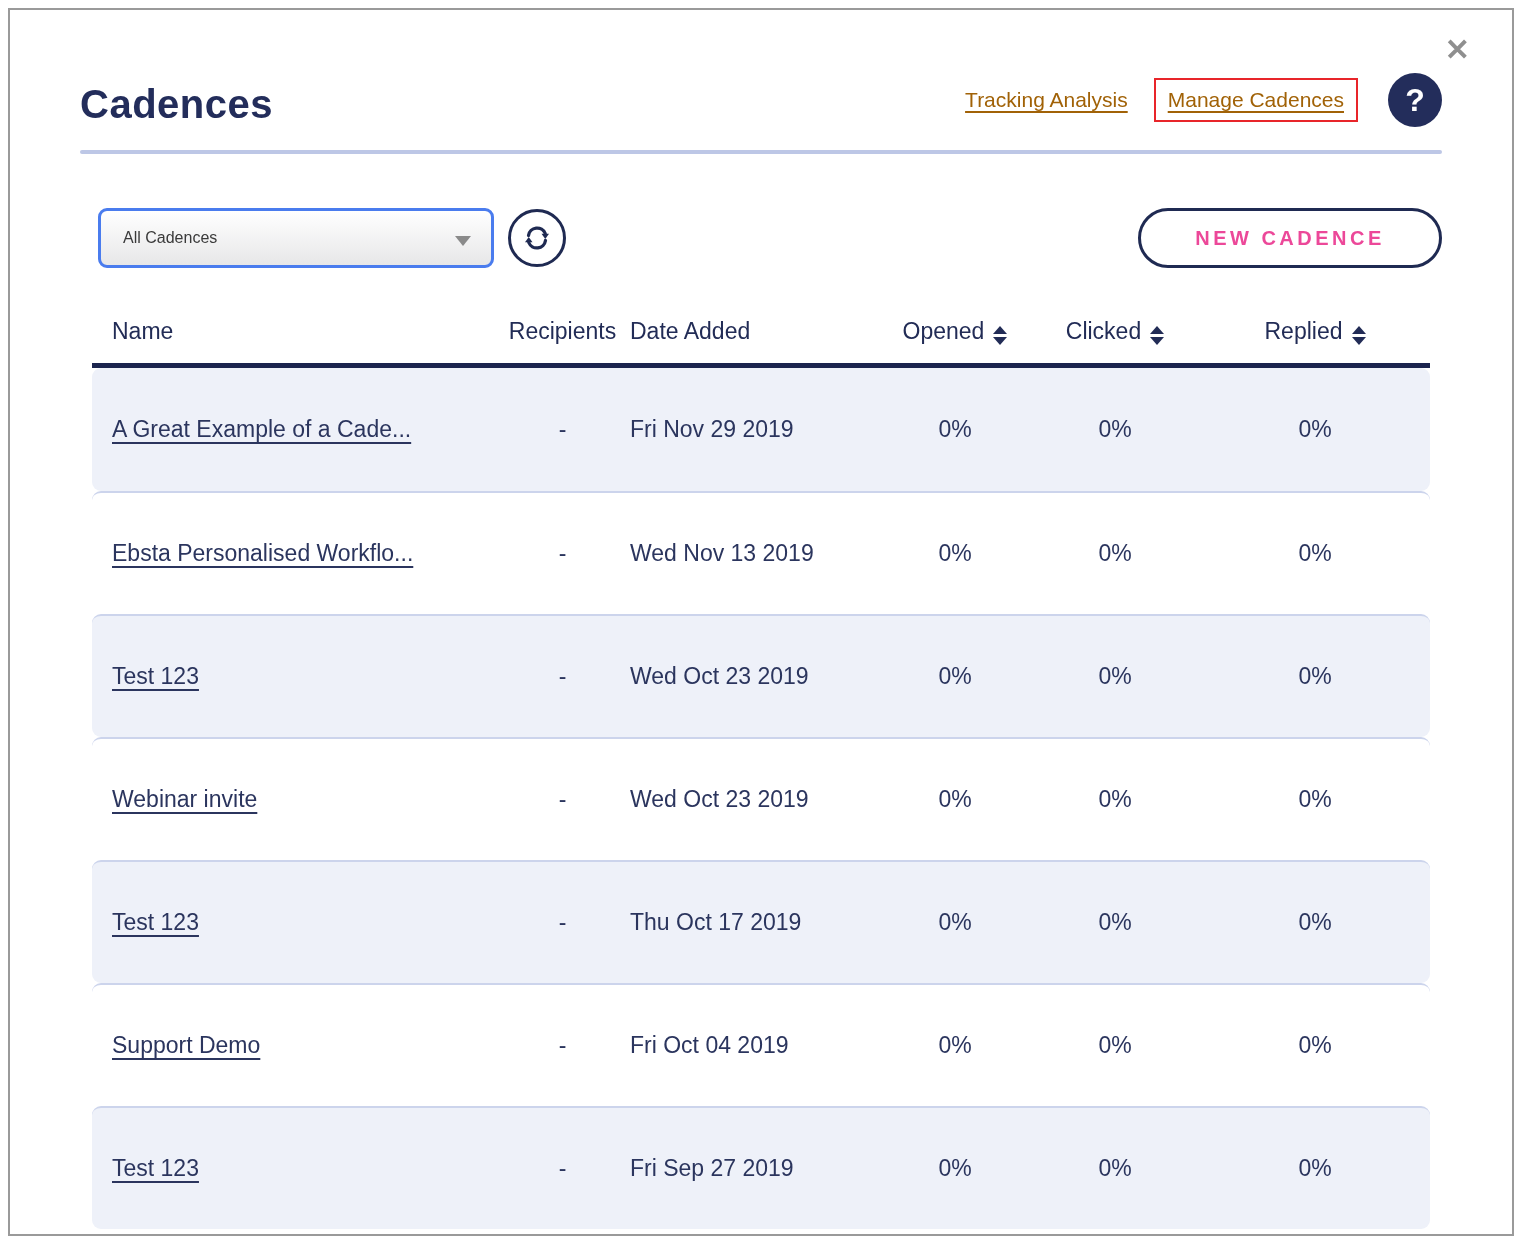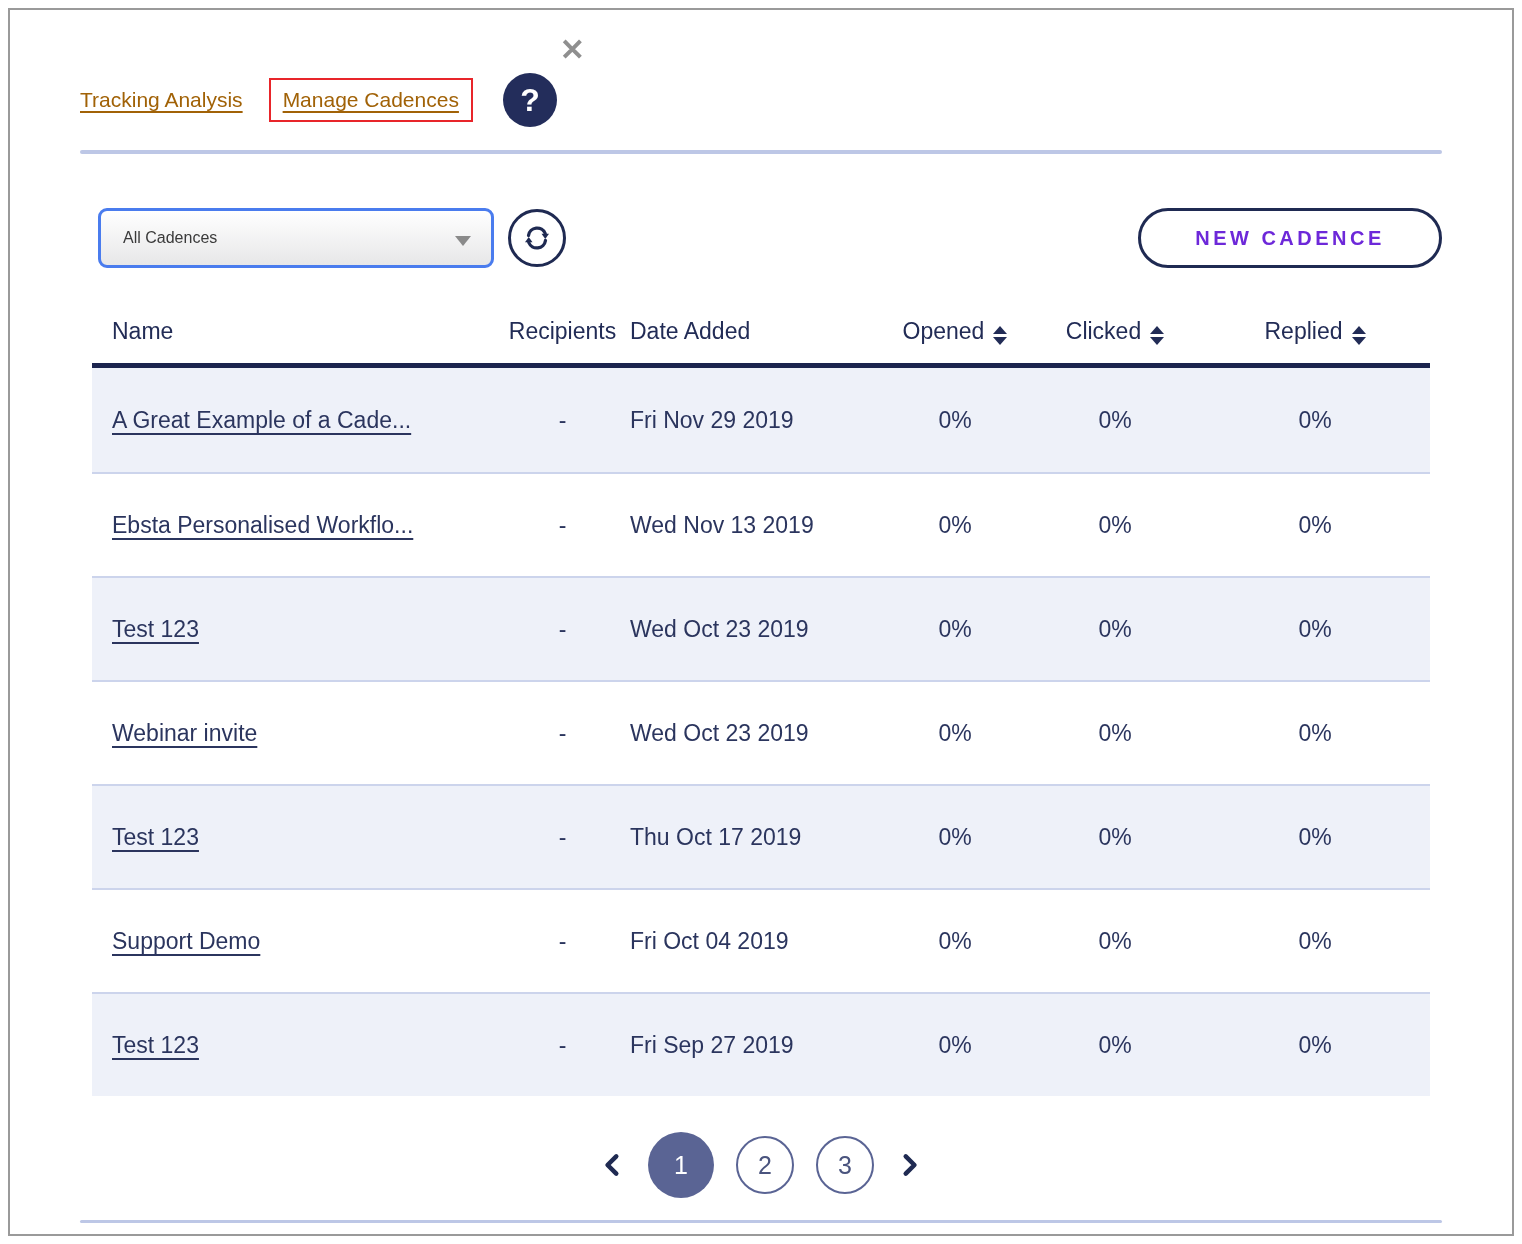--- a/index.html
+++ b/index.html
@@ -36,57 +36,58 @@
   .select { margin-left:18px; width:396px; height:60px; border:3px solid #4a7cee; border-radius:9px;
     background:linear-gradient(#ffffff, #e7e7e8); display:flex; align-items:center;
     padding:0 22px; font-size:16px; color:#3a3a3a; cursor:pointer; position:relative; }
   .select .arrow { position:absolute; right:20px; top:25px; width:0; height:0;
     border-left:8px solid transparent; border-right:8px solid transparent;
     border-top:10px solid #8a8a8a; }
   .refresh-btn { margin-left:14px; width:58px; height:58px; border-radius:50%;
     border:3.5px solid #1f2a52; background:#fff; display:flex; align-items:center;
     justify-content:center; cursor:pointer; }
   .new-btn { margin-left:auto; width:304px; height:60px; border:3px solid #1f2a52;
-    border-radius:32px; background:#fff; color:#6d28d9; font-size:20px; font-weight:600;
+    border-radius:32px; background:#fff; color:#ec4899; font-size:20px; font-weight:600;
     letter-spacing:3.5px; cursor:pointer; font-family:"Liberation Sans", sans-serif; }
 
   
   .table { margin:50px 12px 0 12px; }
   .thead { display:grid; grid-template-columns:403px 135px 250px 150px 170px 1fr;
     align-items:center; padding-bottom:18px; border-bottom:5px solid #1b244e; }
   .th { font-size:23px; color:#222c56; font-weight:500; display:flex; align-items:flex-end; }
   .th.c { justify-content:center; }
   .th:first-child { padding-left:20px; }
   .sort { display:inline-flex; flex-direction:column; gap:3px; margin-left:9px; cursor:pointer; }
   .sort .up { width:0; height:0; border-left:7px solid transparent; border-right:7px solid transparent;
     border-bottom:8px solid #222c56; }
   .sort .dn { width:0; height:0; border-left:7px solid transparent; border-right:7px solid transparent;
     border-top:8px solid #222c56; }
   .row { display:grid; grid-template-columns:403px 135px 250px 150px 170px 1fr;
-    align-items:center; height:104px; border-top:2px solid #ccd4ec; }
+    align-items:center; height:123px; border-top:2px solid #ccd4ec;border-radius:9px; }
   .row:first-of-type { border-top:none; }
   .row.tint { background:#eef1f9; }
   .cell { font-size:23px; color:#2b355e; }
   .cell.c { text-align:center; }
   .cell.name { padding-left:20px; }
   .cell.name a { color:#2b355e; text-decoration:underline; text-underline-offset:5px; cursor:pointer; }
 
   
   .pager { display:flex; align-items:center; justify-content:center; gap:22px; margin-top:36px; height:66px; }
   .chev { cursor:pointer; display:flex; align-items:center; }
   .pg { width:58px; height:58px; border-radius:50%; border:2px solid #5a6494; background:#fff;
     color:#4a547e; font-size:25px; display:flex; align-items:center; justify-content:center; cursor:pointer; }
   .pg.active { width:66px; height:66px; background:#5a6494; border:none; color:#fff; }
 </style>
 </head>
 <body>
 
 <div class="frame">
 
   <div class="hdr">
+    <div class="title">Cadences</div>
     <div class="hdr-right">
       <a class="hlink">Tracking Analysis</a>
       <span class="red-box">
         <a class="hlink">Manage Cadences</a>
       </span>
       <span class="help-btn">?</span>
       <span class="close-btn">✕</span>
     </div>
   </div>
 

